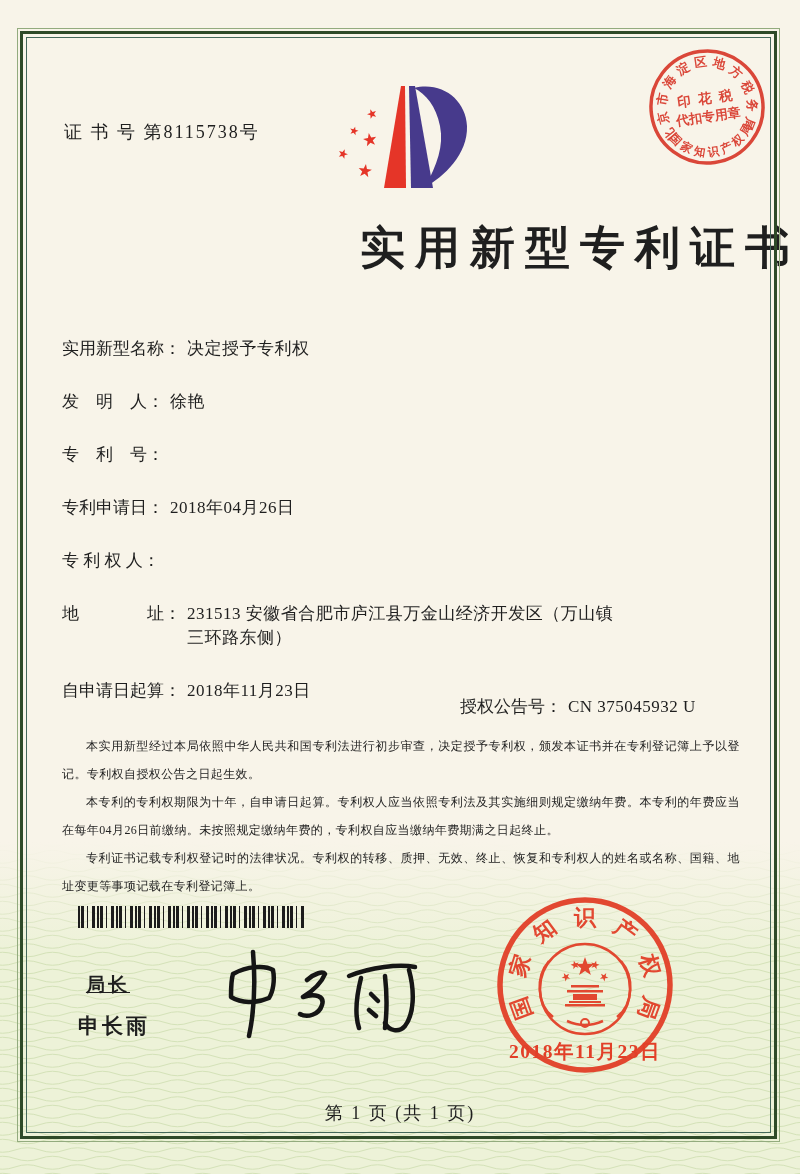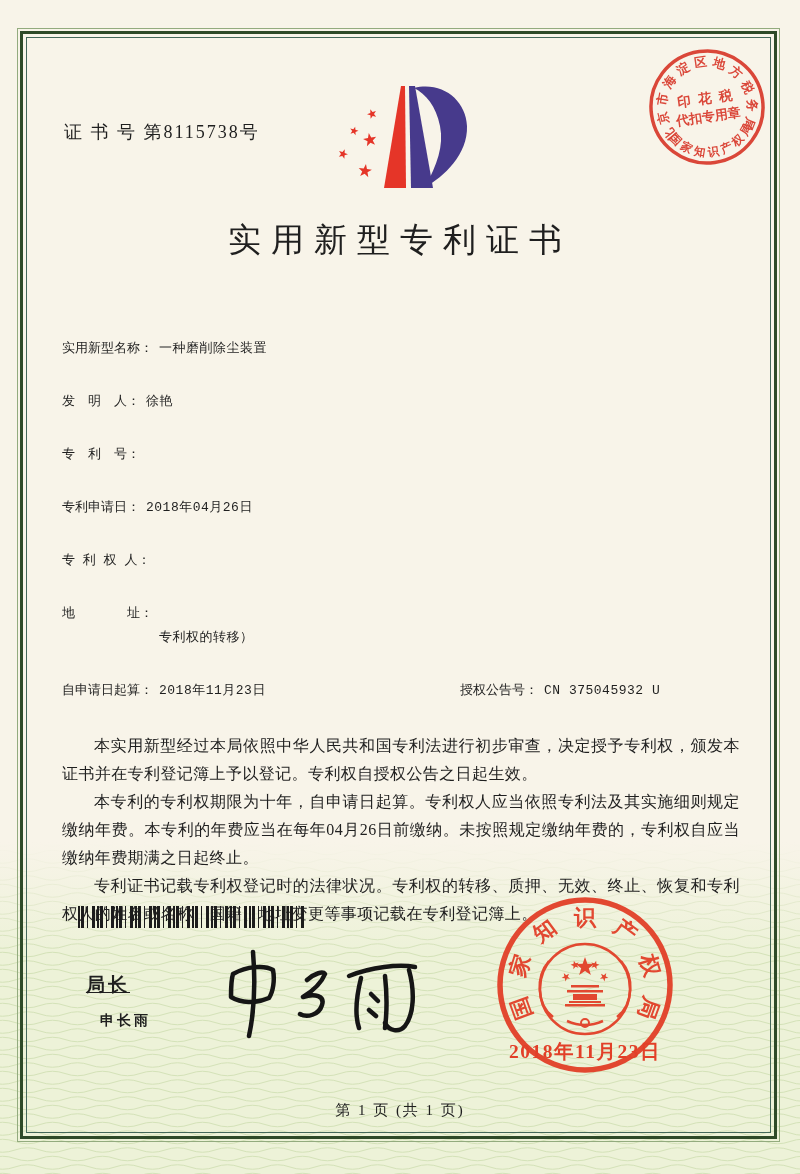--- a/index.html
+++ b/index.html
@@ -15,46 +15,46 @@
   .wave-zone svg{position:absolute;inset:0;}
   .wave-fade{position:absolute;left:0;top:842px;width:800px;height:110px;
     background:linear-gradient(180deg,#f8f4e9 0%,rgba(248,244,233,0) 100%);z-index:1;}
   
   .frame-a{position:absolute;left:17px;top:28px;right:20px;bottom:32px;border:1px solid #93ab7e;z-index:3;pointer-events:none;}
   .frame-b{position:absolute;left:20px;top:31px;right:23px;bottom:35px;border:3px solid var(--frame-green,#2e4a28);z-index:3;pointer-events:none;}
   .frame-c{position:absolute;left:26px;top:37px;right:29px;bottom:41px;border:1px solid #44685a;z-index:3;pointer-events:none;}
   
   .cert-no{position:absolute;left:64px;top:88px;font-size:18px;letter-spacing:2px;z-index:2;margin-top:32px;}
   .logo{position:absolute;left:330px;top:80px;width:150px;height:122px;z-index:2;}
-  .doc-title{position:absolute;left:0;top:218px;width:100%;text-align:center;
-    font-size:33px;font-weight:normal;letter-spacing:10px;z-index:2;}
+  .doc-title{position:absolute;left:0;top:218px;width:100%;text-align:right;
+    font-size:45px;font-weight:bold;letter-spacing:10px;z-index:2;}
   
   .content{position:absolute;left:62px;top:337px;width:678px;z-index:2;}
-  .field-row{display:flex;font-size:13px;line-height:24px;margin-bottom:29px;position:relative;font-family:Liberation Mono, monospace;}
+  .field-row{display:flex;font-size:17px;line-height:24px;margin-bottom:29px;position:relative;}
   .field-label{white-space:pre;}
   .field-colon{margin-right:6px;}
   .field-value{letter-spacing:.5px;}
   .addr-row{}
-  .grant-right{position:absolute;left:398px;top:0;display:flex;}
+  .grant-right{position:absolute;left:398px;top:16px;display:flex;}
   
   .paras{margin-top:6px;}
-  .paras p{margin:0;font-size:16px;line-height:28px;text-align:justify;text-indent:2em;letter-spacing:.4px;}
+  .paras p{margin:0;font-size:12px;line-height:28px;text-align:justify;text-indent:2em;letter-spacing:.4px;}
   
   .barcode{position:absolute;left:78px;top:906px;width:226px;height:22px;z-index:2;
     background:repeating-linear-gradient(90deg,#1c1c1c 0 2px,transparent 2px 3px,#1c1c1c 3px 6px,transparent 6px 9px,#1c1c1c 9px 10px,transparent 10px 14px,#1c1c1c 14px 17px,transparent 17px 19px);}
   .sig-role{position:absolute;left:86px;top:972px;font-size:19px;font-weight:600;letter-spacing:3px;
     font-family:"Liberation Sans","DejaVu Sans",sans-serif;z-index:2;text-decoration:underline;}
-  .sig-name{position:absolute;left:100px;top:1012px;font-size:14px;font-weight:600;letter-spacing:3px;
+  .sig-name{position:absolute;left:78px;top:1012px;font-size:21px;font-weight:600;letter-spacing:3px;
     font-family:"Liberation Sans","DejaVu Sans",sans-serif;z-index:2;}
   .signature-svg{position:absolute;left:203px;top:936px;z-index:2;}
   .tax-stamp{position:absolute;left:645px;top:45px;z-index:4;opacity:.92;transform:rotate(-8deg);}
   .office-seal{position:absolute;left:493px;top:893px;z-index:4;opacity:.95;}
   .seal-date{position:absolute;left:492px;top:1038px;width:186px;text-align:center;z-index:5;
     color:var(--seal-red,#e23f28);font-size:19.5px;font-weight:bold;letter-spacing:1.5px;}
-  .page-footer{position:absolute;left:0;top:1101px;width:100%;text-align:center;font-size:15px;letter-spacing:2px;z-index:2;}
+  .page-footer{position:absolute;left:0;top:1101px;width:100%;text-align:center;font-size:18px;letter-spacing:2px;z-index:2;}
   .stamp-text{fill:var(--accent-red,#d8392b);font-weight:bold;font-family:"Liberation Serif","DejaVu Serif",serif;}
   .seal-text{fill:var(--seal-red,#e23f28);font-weight:bold;font-family:"Liberation Serif","DejaVu Serif",serif;}
 </style>
 </head>
 <body style="--accent-red: #d8392b; --seal-red: #e23f28; --frame-green: #2e4a28;">
 
 <div class="page">
 
   <div class="wave-zone">
     <svg id="waves" width="800" height="332" viewBox="0 0 800 332">
@@ -121,21 +121,21 @@
       </g>
   </svg>
 
   <div class="doc-title">实用新型专利证书</div>
 
   <div class="content">
     <div id="field-rows">
         <div class="field-row">
           <span class="field-label">实用新型名称</span>
           <span class="field-colon">：</span>
-          <span class="field-value">一种磨削除尘装置</span>
+          <span class="field-value">决定授予专利权</span>
         </div>
         <div class="field-row">
           <span class="field-label">发　明　人</span>
           <span class="field-colon">：</span>
           <span class="field-value">徐艳</span>
         </div>
         <div class="field-row">
           <span class="field-label">专　利　号</span>
           <span class="field-colon">：</span>
         </div>
@@ -147,22 +147,22 @@
         <div class="field-row">
           <span class="field-label">专 利 权 人</span>
           <span class="field-colon">：</span>
         </div>
       </div>
 
     <div class="field-row addr-row">
       <span class="field-label">地　　　　址</span>
         <span class="field-colon">：</span>
       <span class="field-value">
-        <br>
-        <span>专利权的转移）</span>
+        <span>231513 安徽省合肥市庐江县万金山经济开发区（万山镇</span><br>
+        <span>三环路东侧）</span>
       </span>
     </div>
 
     <div class="field-row">
       <span class="field-label">自申请日起算</span>
         <span class="field-colon">：</span>
       <span class="field-value">2018年11月23日</span>
       <span class="grant-right">
         <span class="field-label">授权公告号</span>
           <span class="field-colon">：</span>

